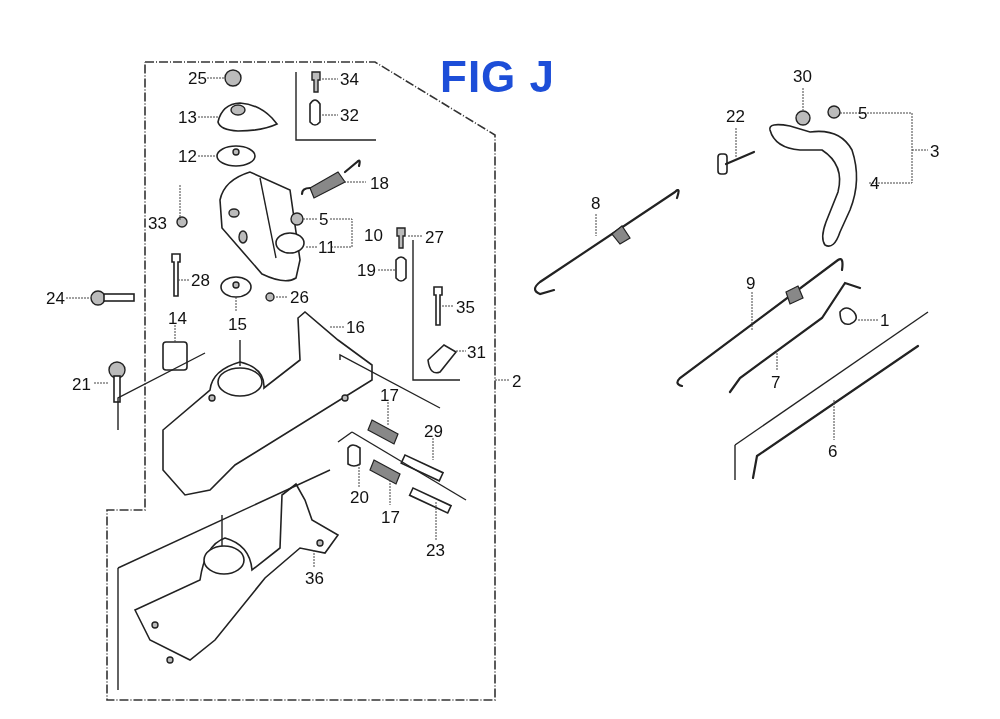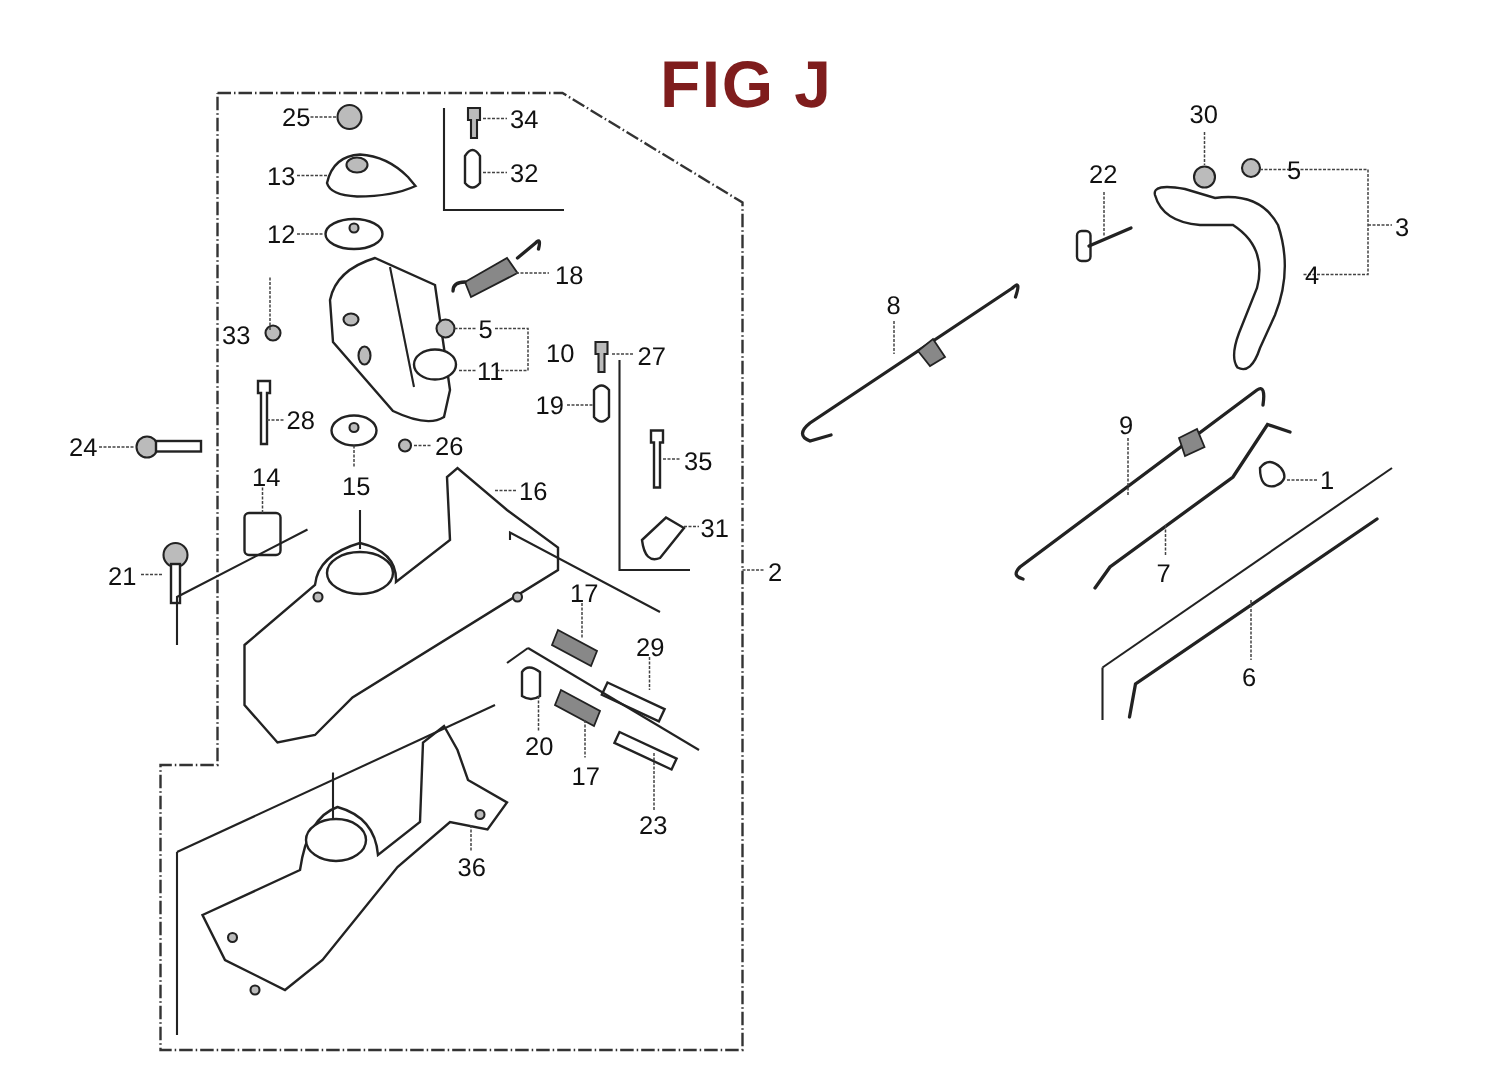--- a/index.html
+++ b/index.html
@@ -1,18 +1,18 @@
 <!DOCTYPE html>
 <html><head>
 <meta charset="utf-8">
 <style>
   html,body{margin:0;padding:0;background:#fff;}
   body{width:1000px;height:719px;position:relative;overflow:hidden;font-family:"Liberation Sans",sans-serif;}
   #stage{position:absolute;left:0;top:0;width:1000px;height:719px;}
-  .title{position:absolute;left:440px;top:32px;font-family:"Liberation Sans",sans-serif;font-weight:bold;font-size:44px;color:#7f1d1d;letter-spacing:1px;}
+  .title{position:absolute;left:440px;top:52px;font-family:"Liberation Sans",sans-serif;font-weight:bold;font-size:44px;color:#1d4ed8;letter-spacing:1px;}
   .lbl{font-family:"Liberation Sans",sans-serif;font-size:17px;fill:#111;}
   .frame{fill:none;stroke:#333;stroke-width:1.6;stroke-dasharray:9 2 1 2;}
   .lead{fill:none;stroke:#444;stroke-width:1;stroke-dasharray:2 1;}
   .line{fill:none;stroke:#222;stroke-width:1.4;}
   .part{fill:#fff;stroke:#222;stroke-width:1.6;}
   .partd{fill:#bbb;stroke:#222;stroke-width:1.4;}
   .wire{fill:none;stroke:#222;stroke-width:2.2;stroke-linecap:round;}
   .spring{fill:#888;stroke:#222;stroke-width:1.2;}
 </style>
 </head>

